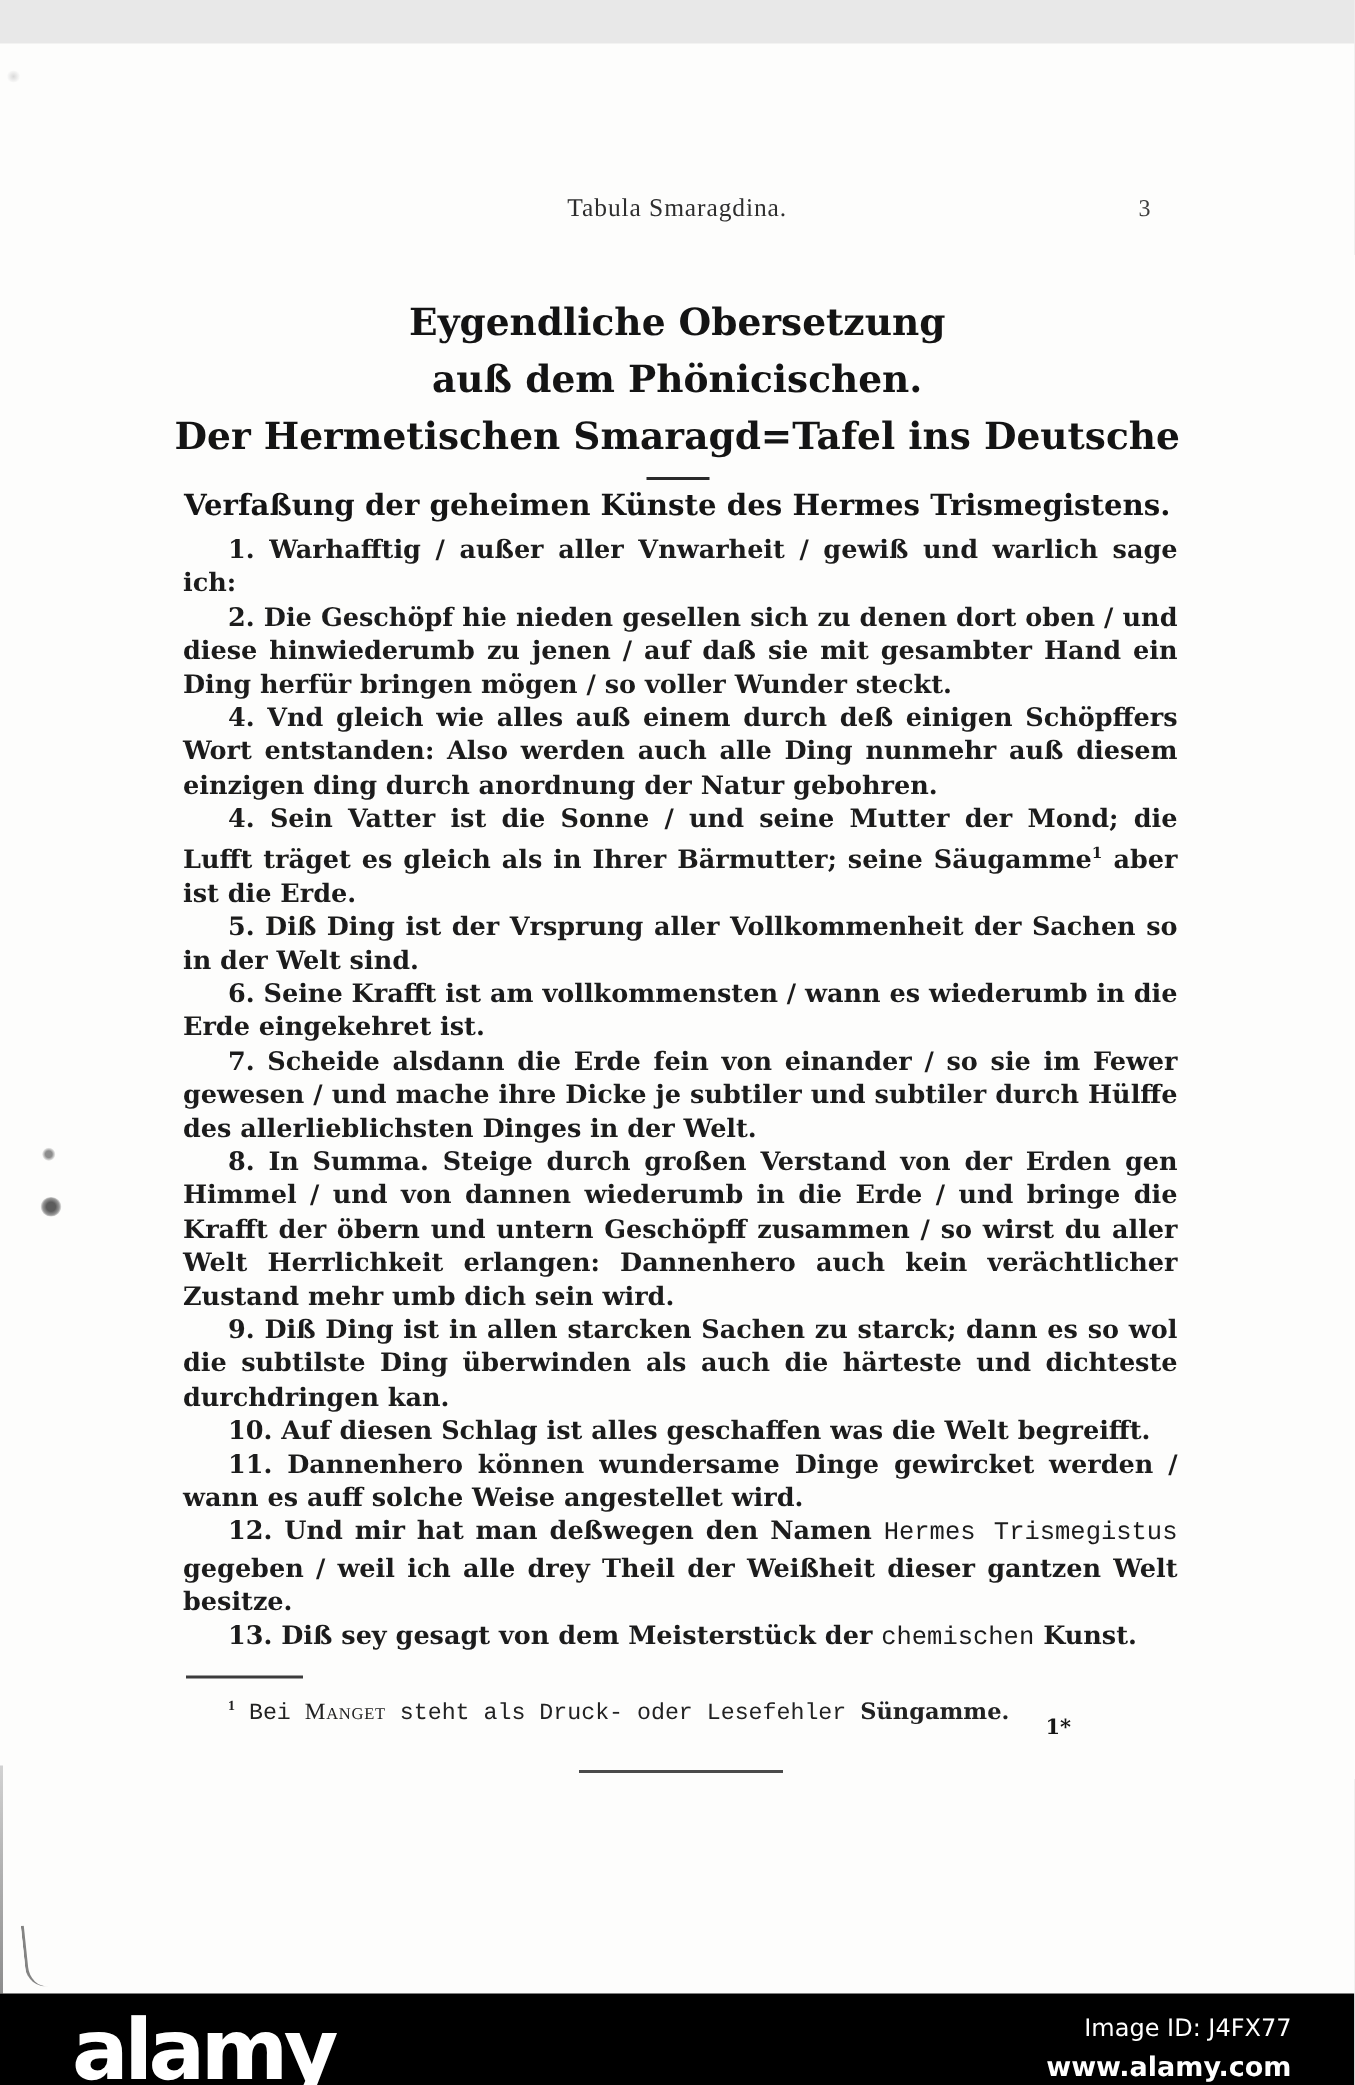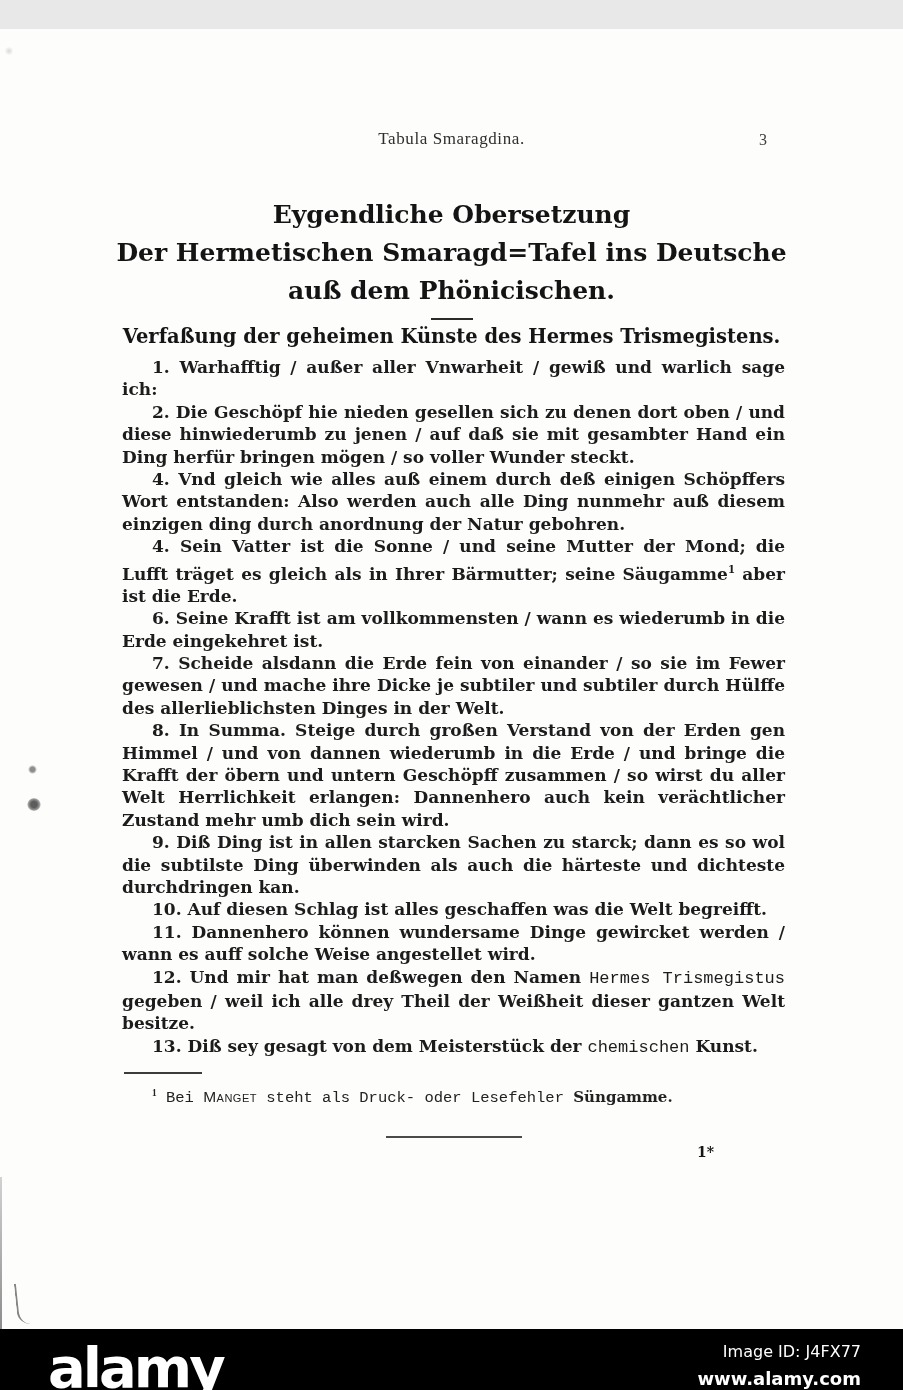--- a/index.html
+++ b/index.html
@@ -15,21 +15,21 @@
                font-weight:700;font-size:25px;line-height:38px;color:#141414;}
   .title-rule{position:absolute;top:289px;left:431px;width:42px;height:2px;background:#2a2a2a;}
   .section-heading{position:absolute;top:296px;left:100px;width:703px;text-align:center;
                    font-weight:700;font-size:19.5px;color:#151515;}
   
   .column{position:absolute;top:327px;left:122px;width:663px;}
   .body-text{font-size:17px;line-height:22.4px;text-align:justify;}
   .para{margin:0;text-indent:30px;font-weight:700;}
   .seg-f{font-family:"DejaVu Serif",serif;font-weight:700;}
   .seg-a{font-family:Liberation Mono, monospace;font-weight:400;}
-  .seg-sc{font-family:Liberation Sans, sans-serif;font-weight:400;font-variant:small-caps;letter-spacing:.5px;}
+  .seg-sc{font-family:Liberation Serif, serif;font-weight:400;font-variant:small-caps;letter-spacing:.5px;}
   .seg-sup{vertical-align:super;font-size:60%;font-weight:700;}
   .footnote-rule{width:78px;height:2px;background:#3c3c3c;margin:13px 0 9px 2px;}
   .footnote{font-family:"Liberation Serif",serif;font-size:15.5px;line-height:21px;
             text-indent:30px;color:#222;}
   .footnote .seg-f{font-size:15px;}
   .center-rule{width:136px;height:2px;background:#4a4a4a;margin:27px auto 0 auto;}
   .signature{position:absolute;top:1115px;left:697px;font-weight:700;font-size:14px;color:#161616;}
   
   .spot-a{position:absolute;left:27px;top:769px;width:14px;height:13px;border-radius:50%;
           background:radial-gradient(circle,#5c5c5c 0 32%,#989898 58%,rgba(255,255,255,0) 75%);}
@@ -56,33 +56,34 @@
 
 <div class="stage">
 
   <div class="smudge-top"></div>
 
   <div class="running-header">Tabula Smaragdina.</div>
   <div class="page-number">3</div>
 
   <div class="title-block">
     <div>Eygendliche Obersetzung</div>
+    <div>auß dem Phönicischen.</div>
     <div>Der Hermetischen Smaragd=Tafel ins Deutsche</div>
-    <div>auß dem Phönicischen.</div>
   </div>
   <div class="title-rule"></div>
 
   <div class="section-heading">Verfaßung der geheimen Künste des Hermes Trismegistens.</div>
 
   <div class="column">
     <div class="body-text">
         <p class="para"><span class="seg-f">1. Warhafftig / außer aller Vnwarheit / gewiß und warlich sage ich:</span></p>
         <p class="para"><span class="seg-f">2. Die Geschöpf hie nieden gesellen sich zu denen dort oben / und diese hinwiederumb zu jenen / auf daß sie mit gesambter Hand ein Ding herfür bringen mögen / so voller Wunder steckt.</span></p>
         <p class="para"><span class="seg-f">4. Vnd gleich wie alles auß einem durch deß einigen Schöpffers Wort entstanden: Also werden auch alle Ding nunmehr auß diesem einzigen ding durch anordnung der Natur gebohren.</span></p>
         <p class="para"><span class="seg-f">4. Sein Vatter ist die Sonne / und seine Mutter der Mond; die Lufft träget es gleich als in Ihrer Bärmutter; seine Säugamme</span><span class="seg-sup">1</span><span class="seg-f"> aber ist die Erde.</span></p>
+        <p class="para"><span class="seg-f">5. Diß Ding ist der Vrsprung aller Vollkommenheit der Sachen so in der Welt sind.</span></p>
         <p class="para"><span class="seg-f">6. Seine Krafft ist am vollkommensten / wann es wiederumb in die Erde eingekehret ist.</span></p>
         <p class="para"><span class="seg-f">7. Scheide alsdann die Erde fein von einander / so sie im Fewer gewesen / und mache ihre Dicke je subtiler und subtiler durch Hülffe des allerlieblichsten Dinges in der Welt.</span></p>
         <p class="para"><span class="seg-f">8. In Summa. Steige durch großen Verstand von der Erden gen Himmel / und von dannen wiederumb in die Erde / und bringe die Krafft der öbern und untern Geschöpff zusammen / so wirst du aller Welt Herrlichkeit erlangen: Dannenhero auch kein verächtlicher Zustand mehr umb dich sein wird.</span></p>
         <p class="para"><span class="seg-f">9. Diß Ding ist in allen starcken Sachen zu starck; dann es so wol die subtilste Ding überwinden als auch die härteste und dichteste durchdringen kan.</span></p>
         <p class="para"><span class="seg-f">10. Auf diesen Schlag ist alles geschaffen was die Welt begreifft.</span></p>
         <p class="para"><span class="seg-f">11. Dannenhero können wundersame Dinge gewircket werden / wann es auff solche Weise angestellet wird.</span></p>
         <p class="para"><span class="seg-f">12. Und mir hat man deßwegen den Namen </span><span class="seg-a">Hermes Trismegistus</span><span class="seg-f"> gegeben / weil ich alle drey Theil der Weißheit dieser gantzen Welt besitze.</span></p>
         <p class="para"><span class="seg-f">13. Diß sey gesagt von dem Meisterstück der </span><span class="seg-a">chemischen</span><span class="seg-f"> Kunst.</span></p>
       </div>
     <div class="footnote-rule"></div>

